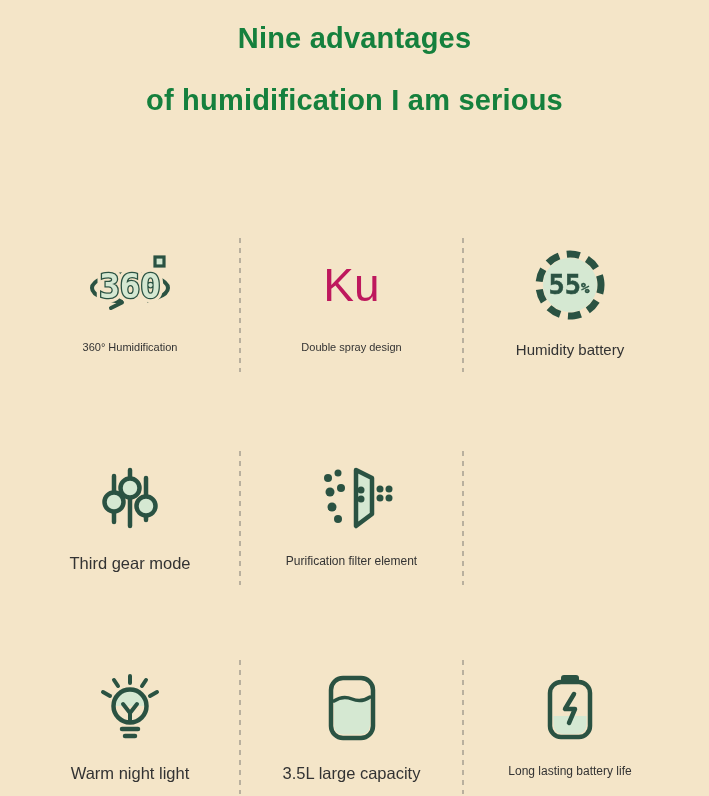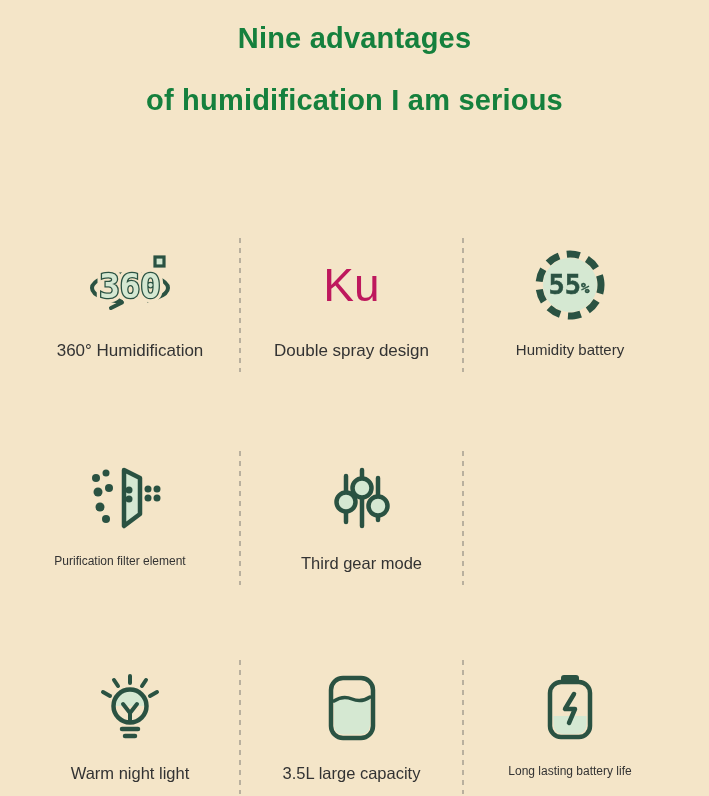--- a/index.html
+++ b/index.html
@@ -19,21 +19,21 @@
   .row-2{top:450px;}
   .row-3{top:660px;}
 
   .cell{display:flex;flex-direction:column;align-items:center;}
   .cell.c1{padding-left:20px;}
   .cell.c3{padding-right:32px;}
 
   .icon-box{height:96px;display:flex;align-items:center;justify-content:center;}
   .label{margin-top:8px;color:#333;white-space:nowrap;}
   .s-a{font-size:12px;}
-  .s-b{font-size:17px;}
+  .s-b{font-size:11px;}
   .s-c{font-size:14px;}
   .s-d{font-size:15px;}
   .s-e{font-size:16.5px;}
 
   .icon-text-ku{font-size:46px;font-weight:500;color:#be185d;line-height:1;}
 
   
   .digi{font-family:"DejaVu Sans Mono",monospace;font-weight:bold;
         paint-order:stroke;}
 
@@ -93,53 +93,53 @@
           <circle cx="37" cy="37" r="31" fill="none" stroke="#2a5242" stroke-width="7" stroke-dasharray="13 8" transform="rotate(-8 37 37)"></circle>
           <text class="digi" x="36" y="46" text-anchor="middle" font-size="27" fill="#2a5242" stroke="#2a5242" stroke-width="0.5"><tspan>55</tspan><tspan font-size="14" dy="-1">%</tspan></text>
         </svg>
       </div>
       <div class="label s-d">Humidity battery</div>
     </div>
   </div>
 
   <div class="row row-2">
 
+    <div class="cell c1">
+      <div class="icon-box">
+        <svg width="72" height="72" viewBox="0 0 72 72">
+          <line x1="20" y1="14" x2="20" y2="60" stroke="#2a5242" stroke-width="4.5" stroke-linecap="round"></line>
+          <line x1="36" y1="8" x2="36" y2="64" stroke="#2a5242" stroke-width="4.5" stroke-linecap="round"></line>
+          <line x1="52" y1="16" x2="52" y2="58" stroke="#2a5242" stroke-width="4.5" stroke-linecap="round"></line>
+          <circle cx="20" cy="40" r="9.5" fill="#d5e8d2" stroke="#2a5242" stroke-width="4.5"></circle>
+          <circle cx="36" cy="26" r="9.5" fill="#d5e8d2" stroke="#2a5242" stroke-width="4.5"></circle>
+          <circle cx="52" cy="44" r="9.5" fill="#d5e8d2" stroke="#2a5242" stroke-width="4.5"></circle>
+        </svg>
+      </div>
+      <div class="label s-e">Third gear mode</div>
+    </div>
+
     <div class="cell c2">
       <div class="icon-box">
         <svg width="84" height="72" viewBox="0 0 84 72">
           <path d="M46 8 L62 16 L62 52 L46 64 Z" fill="#d5e8d2" stroke="#2a5242" stroke-width="4.5" stroke-linejoin="round"></path>
           <circle cx="18" cy="16" r="4" fill="#2a5242"></circle>
           <circle cx="28" cy="11" r="3.5" fill="#2a5242"></circle>
           <circle cx="20" cy="30" r="4.5" fill="#2a5242"></circle>
           <circle cx="31" cy="26" r="4" fill="#2a5242"></circle>
           <circle cx="22" cy="45" r="4.5" fill="#2a5242"></circle>
           <circle cx="28" cy="57" r="4" fill="#2a5242"></circle>
           <circle cx="51" cy="28" r="3.5" fill="#2a5242"></circle>
           <circle cx="51" cy="37" r="3.5" fill="#2a5242"></circle>
           <circle cx="70" cy="27" r="3.5" fill="#2a5242"></circle>
           <circle cx="79" cy="27" r="3.5" fill="#2a5242"></circle>
           <circle cx="70" cy="36" r="3.5" fill="#2a5242"></circle>
           <circle cx="79" cy="36" r="3.5" fill="#2a5242"></circle>
         </svg>
       </div>
       <div class="label s-a">Purification filter element</div>
-    </div>
-
-    <div class="cell c1">
-      <div class="icon-box">
-        <svg width="72" height="72" viewBox="0 0 72 72">
-          <line x1="20" y1="14" x2="20" y2="60" stroke="#2a5242" stroke-width="4.5" stroke-linecap="round"></line>
-          <line x1="36" y1="8" x2="36" y2="64" stroke="#2a5242" stroke-width="4.5" stroke-linecap="round"></line>
-          <line x1="52" y1="16" x2="52" y2="58" stroke="#2a5242" stroke-width="4.5" stroke-linecap="round"></line>
-          <circle cx="20" cy="40" r="9.5" fill="#d5e8d2" stroke="#2a5242" stroke-width="4.5"></circle>
-          <circle cx="36" cy="26" r="9.5" fill="#d5e8d2" stroke="#2a5242" stroke-width="4.5"></circle>
-          <circle cx="52" cy="44" r="9.5" fill="#d5e8d2" stroke="#2a5242" stroke-width="4.5"></circle>
-        </svg>
-      </div>
-      <div class="label s-e">Third gear mode</div>
     </div>
 
   </div>
 
   <div class="row row-3">
 
     <div class="cell c1">
       <div class="icon-box">
         <svg width="72" height="72" viewBox="0 0 72 72">
           <path d="M20 34 A16 16 0 0 1 52 34 L20 34 Z" fill="#d5e8d2"></path>

